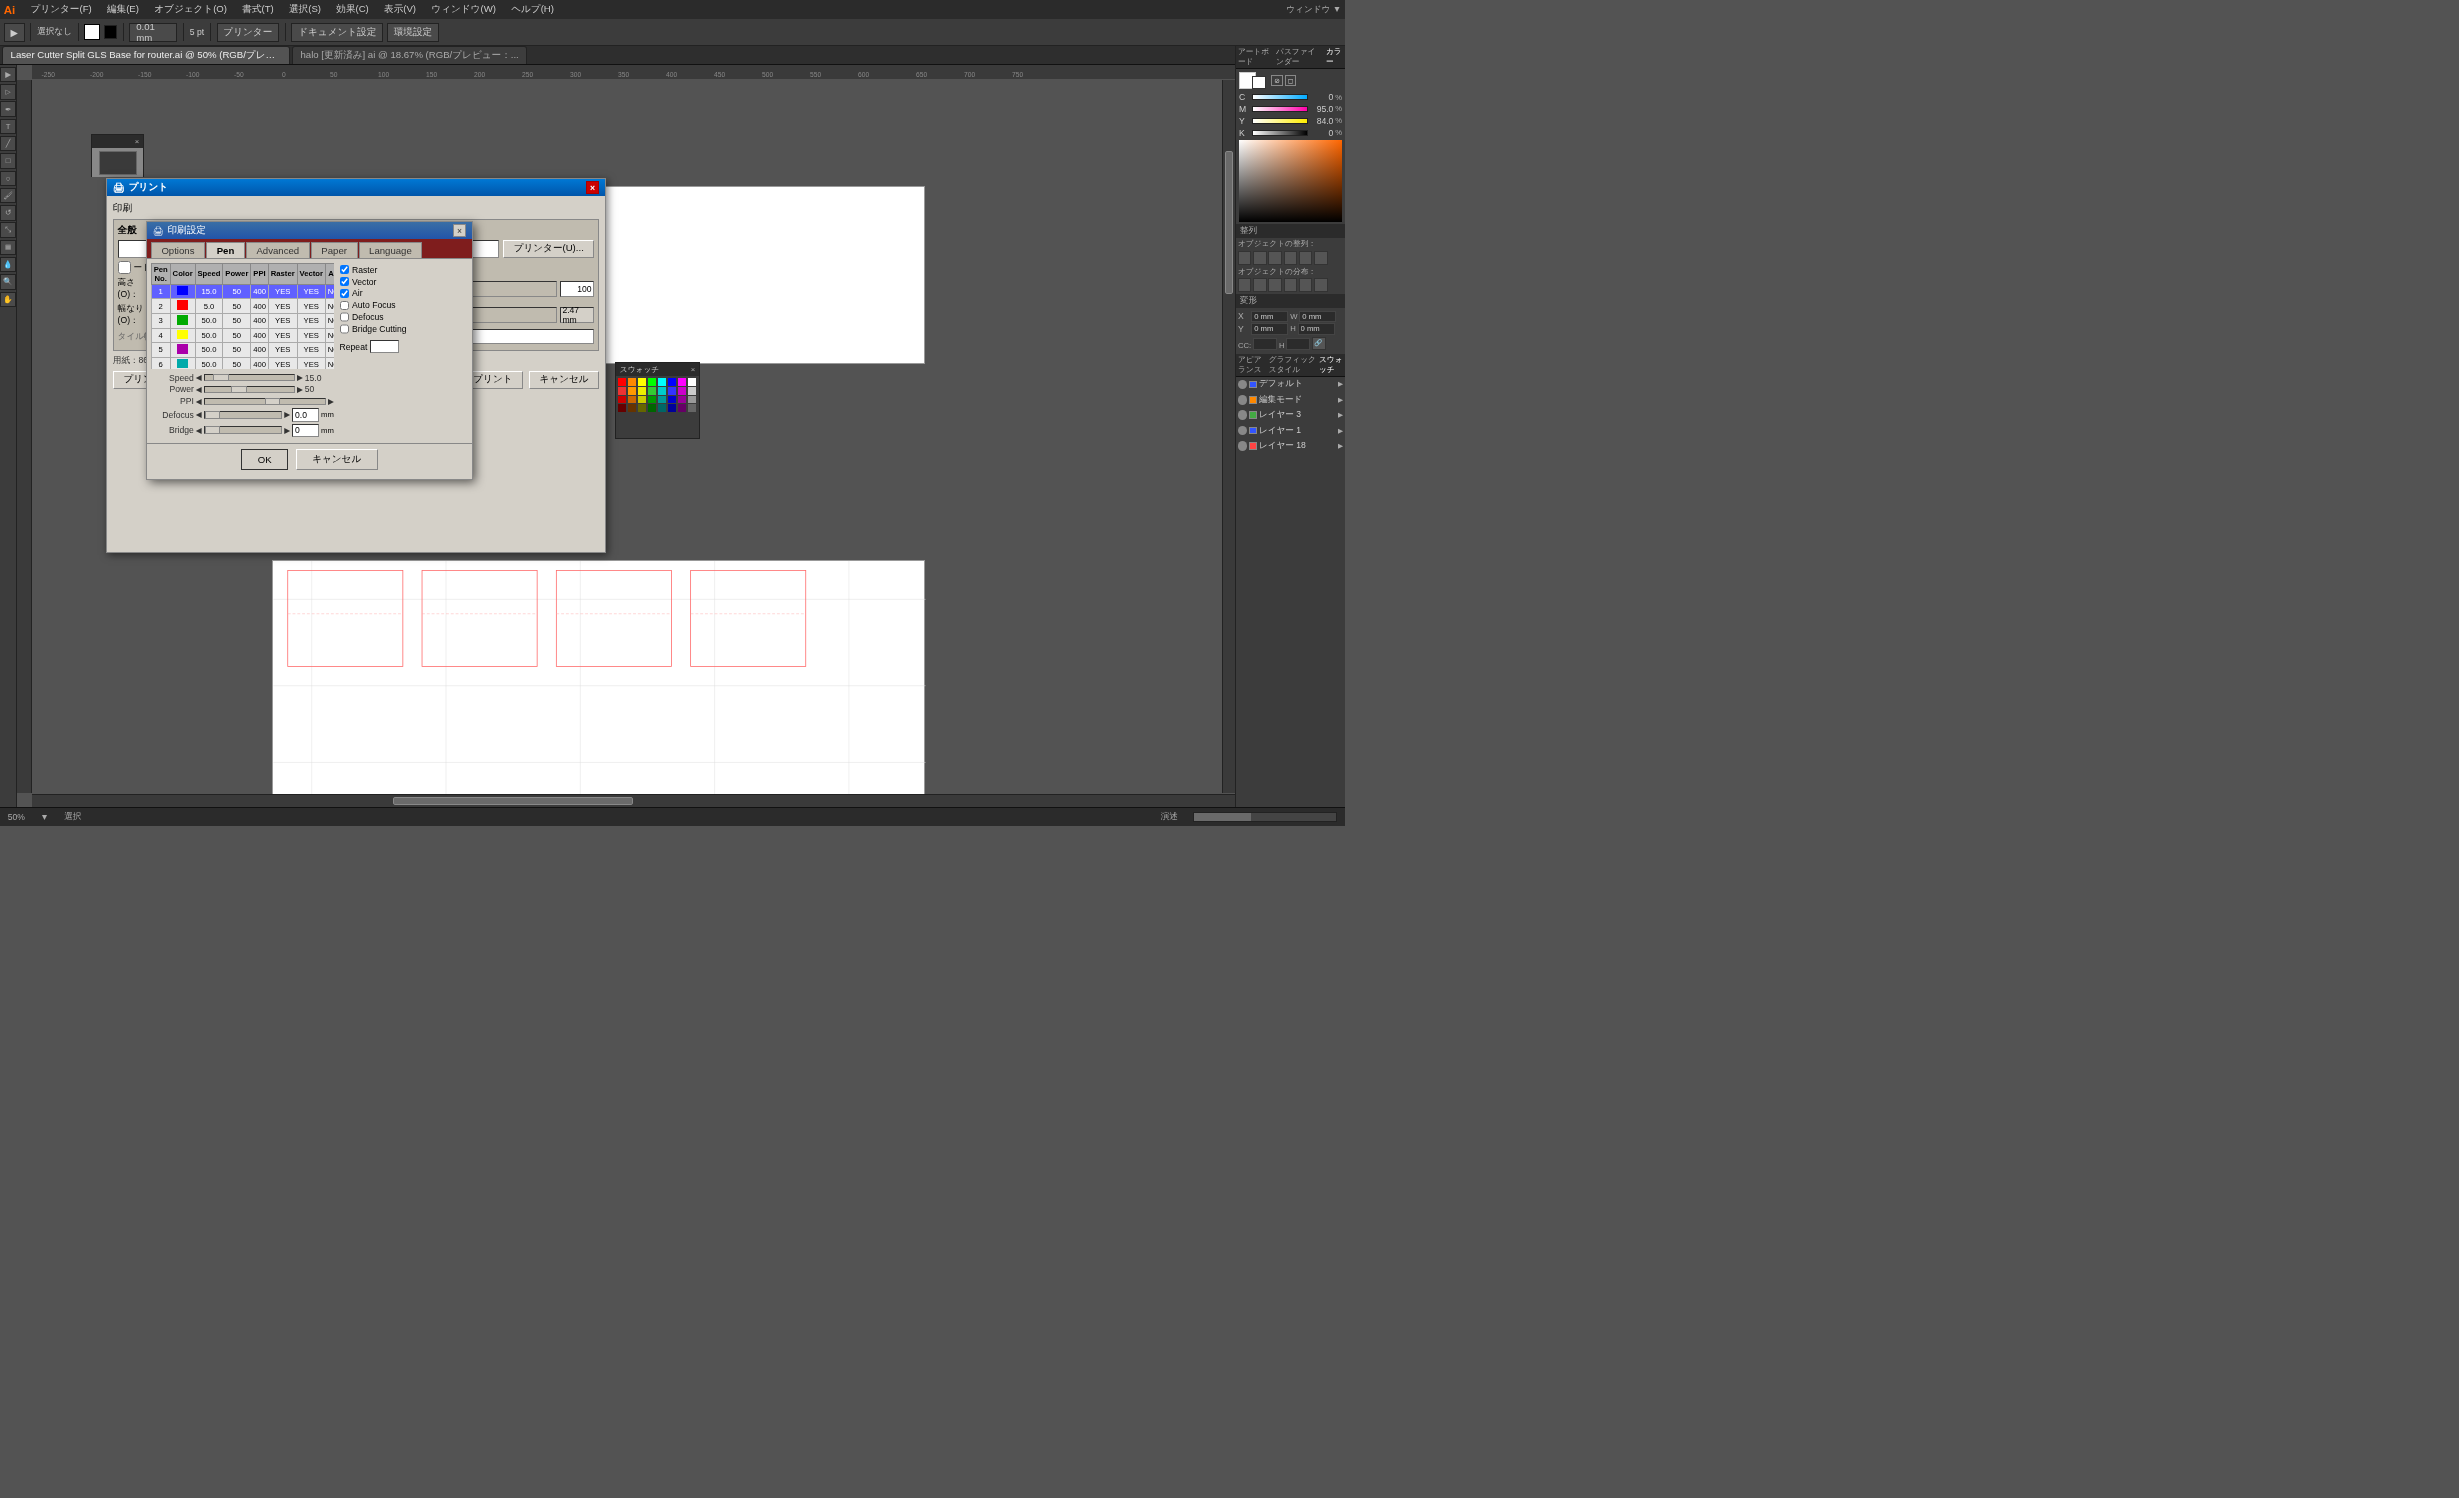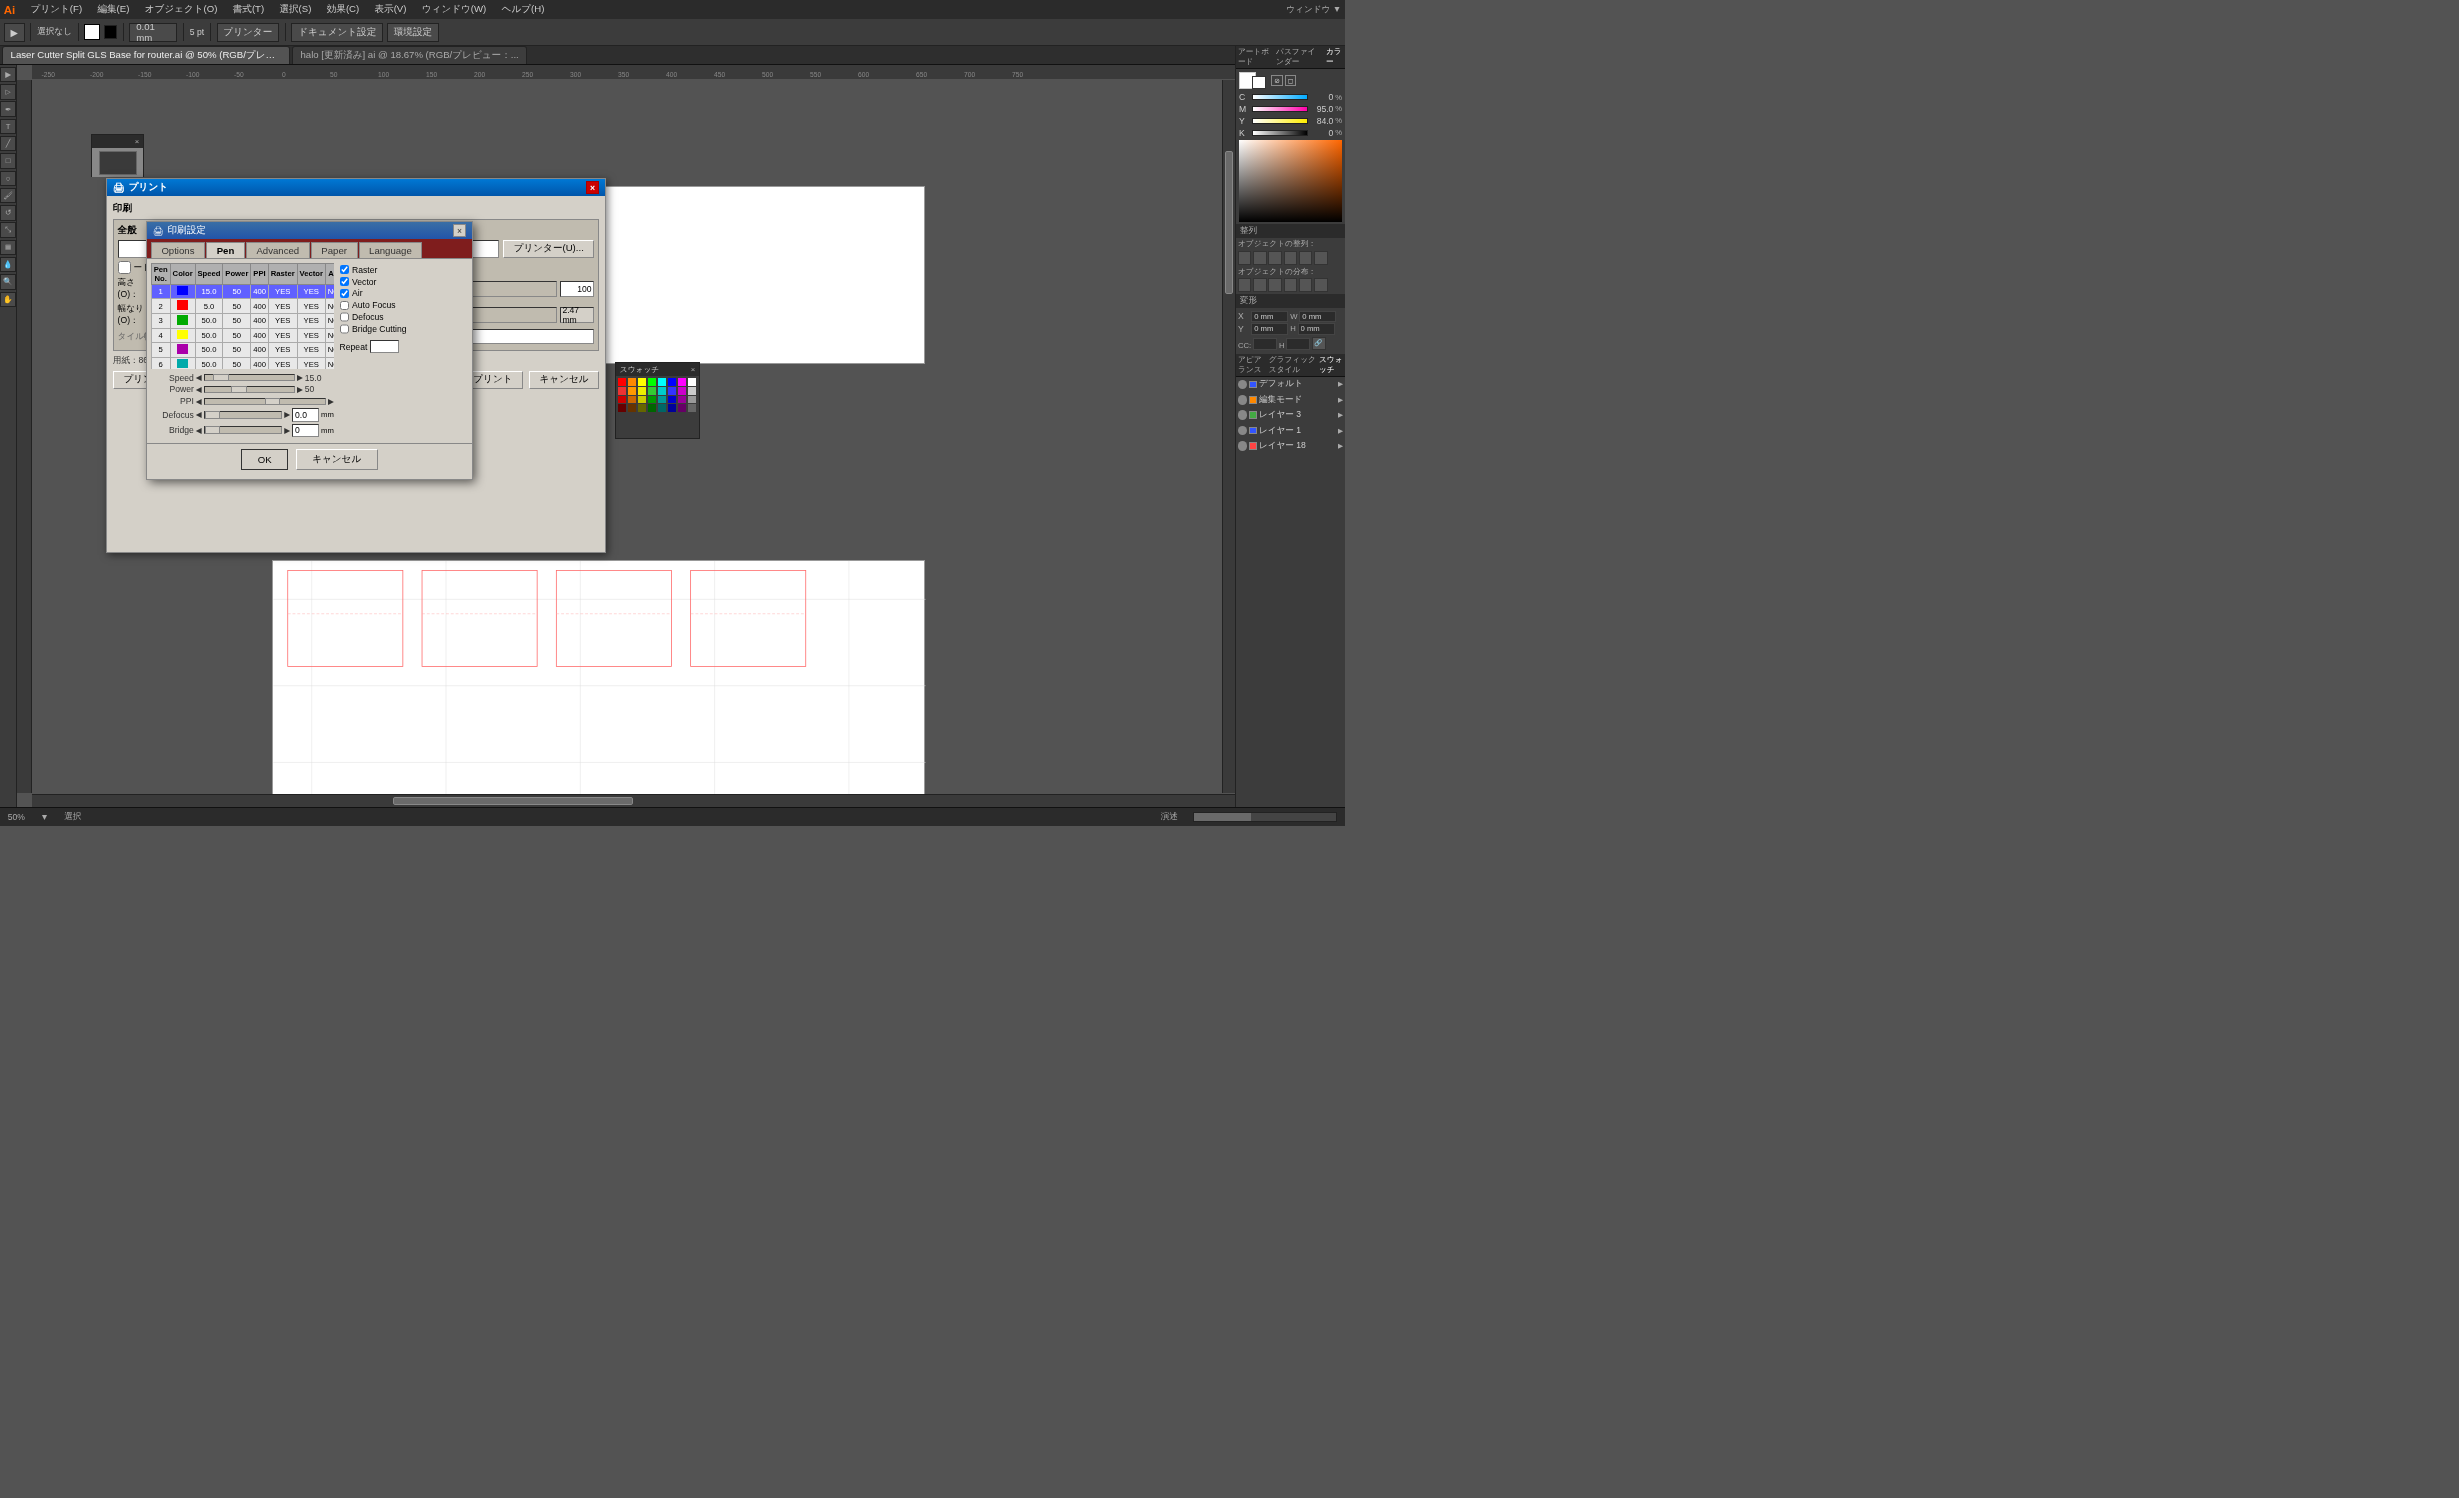--- a/index.html
+++ b/index.html
@@ -566,21 +566,21 @@
       font-size: 7.7px;
       padding: 0 1.9px;
     }
     .coord-unit { color: #aaa; font-size: 7.7px; }
   </style>
 </head>
 <body>
 
 <div id="menubar">
   <span class="app-logo">Ai</span>
-  <span class="menu-item">プリント(F)</span>
+  <span class="menu-item">プリンター(F)</span>
   <span class="menu-item">編集(E)</span>
   <span class="menu-item">オブジェクト(O)</span>
   <span class="menu-item">書式(T)</span>
   <span class="menu-item">選択(S)</span>
   <span class="menu-item">効果(C)</span>
   <span class="menu-item">表示(V)</span>
   <span class="menu-item">ウィンドウ(W)</span>
   <span class="menu-item">ヘルプ(H)</span>
   <span style="margin-left:auto; font-size:8.6px; color:#aaa;">ウィンドウ ▼</span>
 </div>
@@ -878,21 +878,21 @@
 
 <div id="print-dialog-outer">
   <div class="dialog-titlebar">
     <span>🖨</span>
     <span style="margin-left:3.8px;">プリント</span>
     <div class="close-btn">×</div>
   </div>
 
   <div class="outer-dialog-content">
 
-    <div style="font-size:9.6px; font-weight:bold; margin-bottom:3.8px;">印刷</div>
+    <div style="font-size:9.6px; font-weight:normal; margin-bottom:3.8px;">印刷</div>
 
     <div style="background:#c0bbaf; border:1px solid #888; padding:3.8px; margin-bottom:3.8px;">
       <div style="font-size:9.6px; font-weight:bold; margin-bottom:2.9px;">全般</div>
 
       <div style="display:flex; align-items:center; margin-bottom:2.9px; gap:3.8px;">
         <div style="flex:1; height:17.3px; background:white; border:1px inset #888; font-size:8.6px; padding:1.9px;"></div>
         <button class="outer-btn">プリンター(U)...</button>
       </div>
 
       <div style="display:flex; align-items:center; gap:2.9px; margin-bottom:2.9px;">

